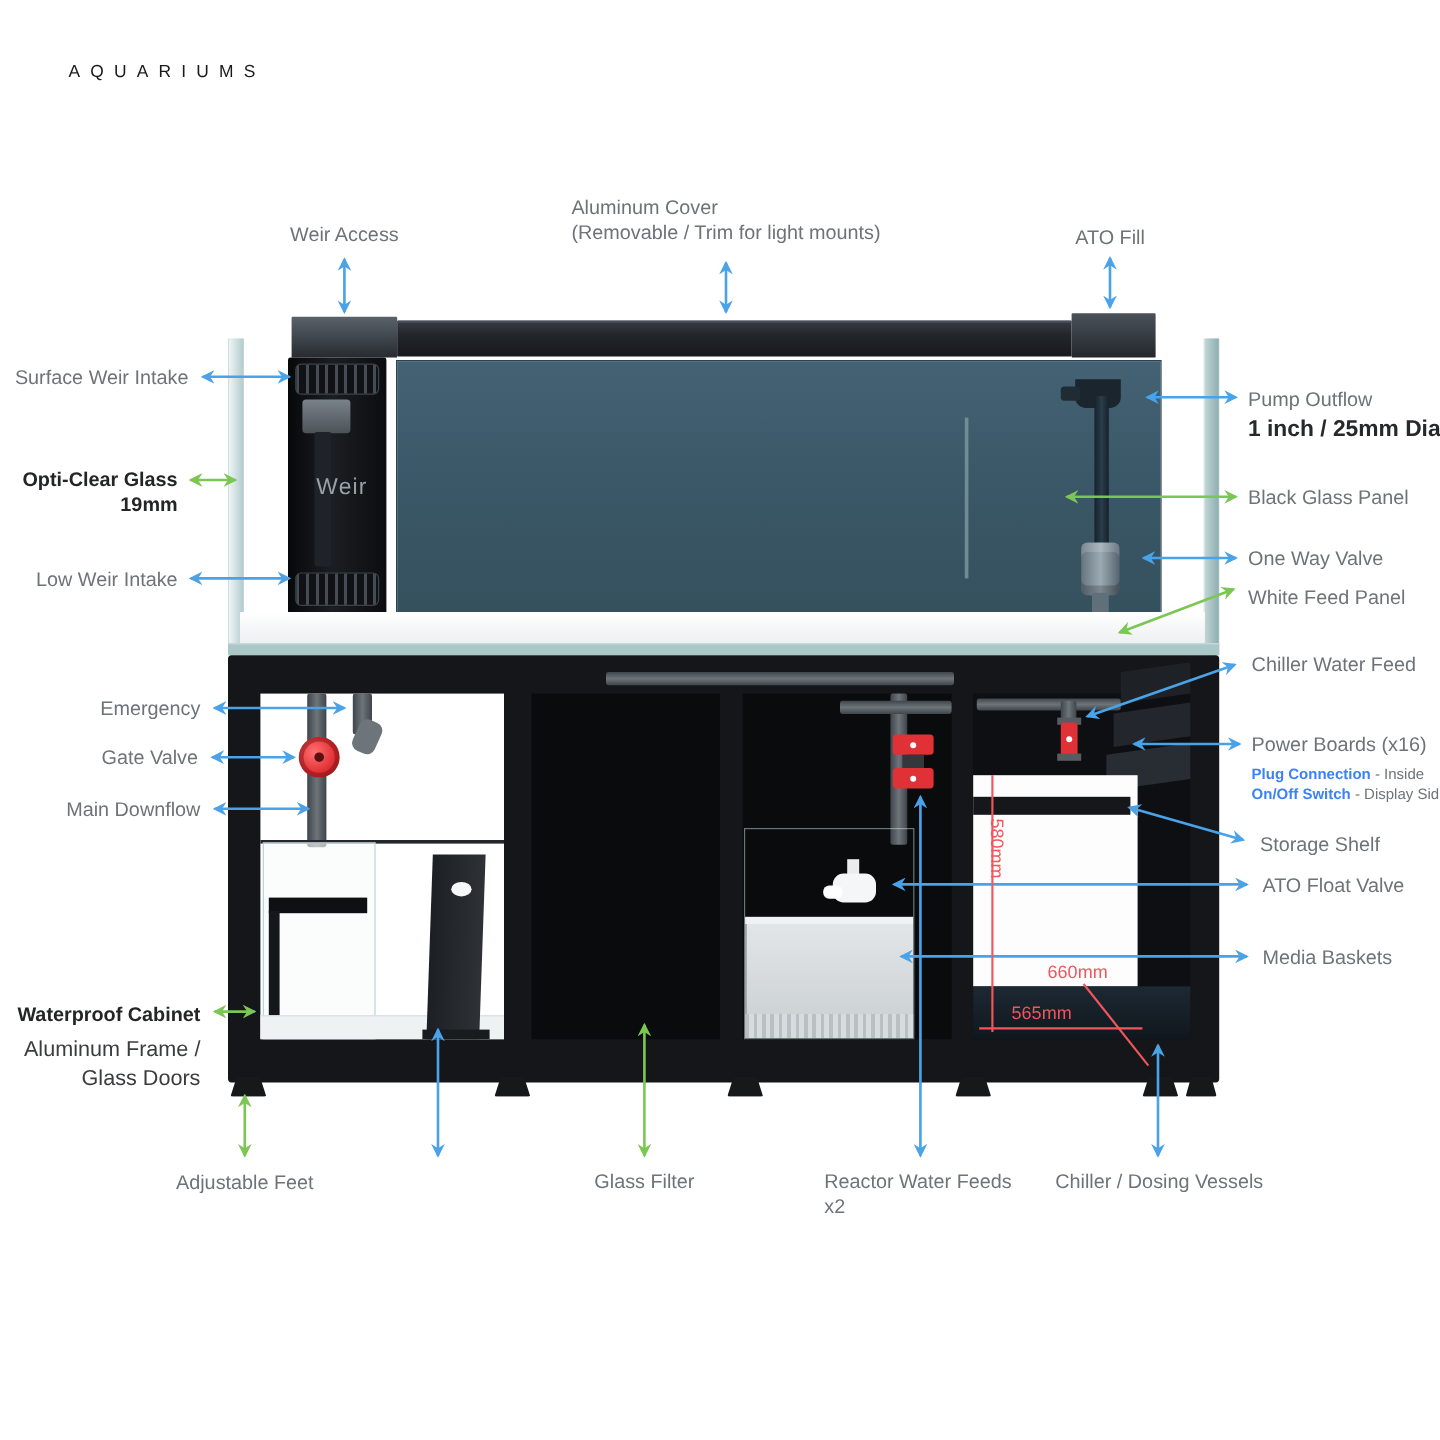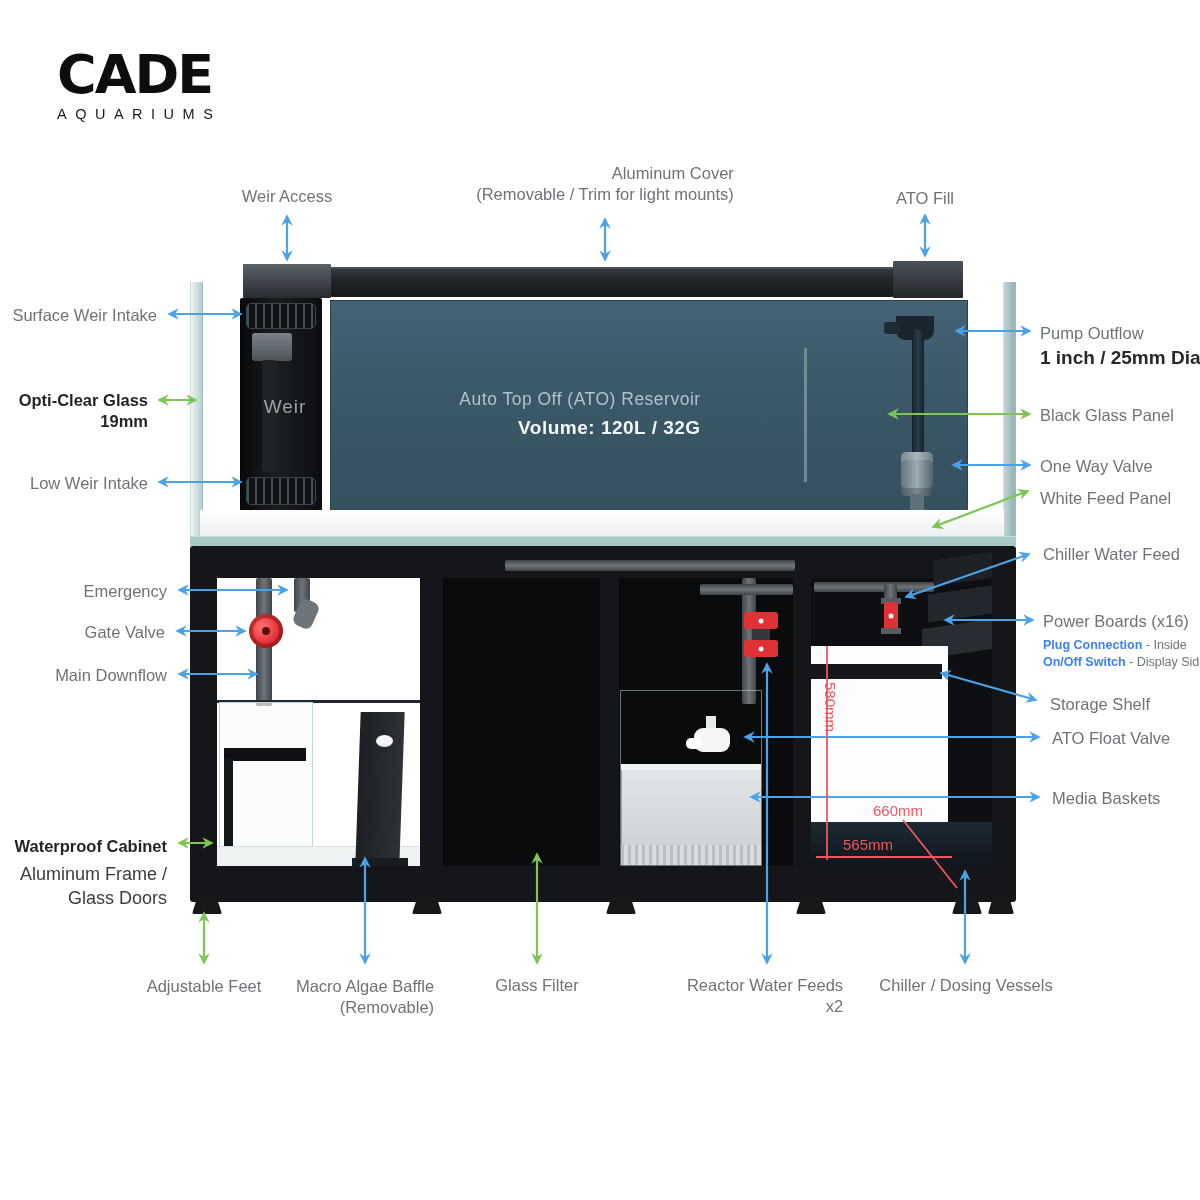--- a/index.html
+++ b/index.html
@@ -13,21 +13,21 @@
   #stage{position:relative;width:1200px;height:1200px;background:#fff;overflow:hidden}
   .abs{position:absolute}
   
   .logo-brand{font-family:"DejaVu Sans",sans-serif;font-weight:bold;font-size:54px;color:#0d0d0d;letter-spacing:-2px;line-height:1}
   .logo-sub{font-size:14.5px;color:#1a1a1a;letter-spacing:8.5px;margin-top:4px}
   .title{font-size:41px;font-weight:400;color:#2d2f31;letter-spacing:1px;line-height:1.1}
   .subtitle{font-size:18px;color:#4e5356;margin-top:4px}
   .right-align{text-align:right}
   
   .lbl{position:absolute;font-size:16.5px;color:var(--label-gray);white-space:nowrap;line-height:1.3}
-  .lbl.center{transform:translateX(-50%);text-align:right}
+  .lbl.center{transform:translateX(-50%);text-align:left}
   .lbl.right{text-align:right}
   .lbl .main-dark{color:var(--label-dark);font-weight:700}
   .lbl .sub{font-size:16.5px}
   .lbl .sub-small{font-size:18px;color:#3a3c3e;line-height:1.32}
   .lbl .sub-bold{font-size:19px;font-weight:700;color:#26282a}
   .lbl .pb-line{font-size:12.5px;line-height:1.35}
   .lbl .pb-line b{color:#3b82f6;font-weight:700}
   
   .glass-v{background:linear-gradient(90deg,#eef3f4,#b6cecf);border-right:1px solid #9dbcbd;border-left:1px solid #cfe0e0}
   .metal-lid{border-radius:1px}
@@ -49,21 +49,20 @@
   .lg{stroke:var(--arrow-green);stroke-width:2.2;fill:none}
   .lr{stroke:var(--measure-red);stroke-width:1.8;fill:none}
   .fb{fill:var(--arrow-blue)} .fg{fill:var(--arrow-green)}
 </style>
 </head>
 <body>
 
 <div id="stage">
 
   <div class="abs" style="left:57px;top:48px">
-    <div class="logo-brand">CADE</div>
     <div class="logo-sub">AQUARIUMS</div>
   </div>
 
   <div class="abs glass-v" style="left:190px;top:282px;width:13px;height:264px"></div>
   <div class="abs glass-v" style="left:1003px;top:282px;width:13px;height:264px;background:linear-gradient(90deg,#c2d5d6,#8fb0b1)"></div>
 
   <div class="abs metal-lid" style="left:243px;top:264px;width:88px;height:34px;background:linear-gradient(180deg,#59626a,#272b30)"></div>
   <div class="abs metal-lid" style="left:331px;top:267px;width:562px;height:30px;background:linear-gradient(180deg,#383d44 0%,#22262b 40%,#17191d 100%);box-shadow:inset 0 2px 0 #4a5057"></div>
   <div class="abs metal-lid" style="left:893px;top:261px;width:70px;height:37px;background:linear-gradient(180deg,#4a525a,#23272c)"></div>
 
@@ -176,24 +175,20 @@
     <line class="lb" x1="945" y1="620" x2="1033" y2="620" marker-start="url(#mb)" marker-end="url(#mb)"></line>
     <line class="lb" x1="941" y1="673" x2="1036" y2="700" marker-start="url(#mb)" marker-end="url(#mb)"></line>
     <line class="lb" x1="745" y1="737" x2="1039" y2="737" marker-start="url(#mb)" marker-end="url(#mb)"></line>
     <line class="lb" x1="751" y1="797" x2="1039" y2="797" marker-start="url(#mb)" marker-end="url(#mb)"></line>
     <line class="lr" x1="827" y1="646" x2="827" y2="860"></line>
     <line class="lr" x1="816" y1="857" x2="952" y2="857"></line>
     <line class="lr" x1="903" y1="820" x2="957" y2="888"></line>
   </svg>
 
   <div class="lbl center weir-txt" style="left:285px;top:395px">Weir</div>
-  <div class="lbl center" style="left:580px;top:388px">
-    <div class="res-title">Auto Top Off (ATO) Reservoir</div>
-    <div class="res-vol">Volume: 120L / 32G</div>
-  </div>
   <div class="measure vert" style="left:822px;top:682px">580mm</div>
   <div class="measure" style="left:873px;top:802px">660mm</div>
   <div class="measure" style="left:843px;top:836px">565mm</div>
 
   <div class="lbl center" style="left:287px;top:186px">Weir Access</div>
   <div class="lbl center" style="left:605px;top:163px">
     <div>Aluminum Cover</div>
     <div class="sub">(Removable / Trim for light mounts)</div>
   </div>
   <div class="lbl center" style="left:925px;top:188px">ATO Fill</div>
@@ -207,24 +202,20 @@
   <div class="lbl right" style="right:1033px;top:581px">Emergency</div>
   <div class="lbl right" style="right:1035px;top:622px">Gate Valve</div>
   <div class="lbl right" style="right:1033px;top:665px">Main Downflow</div>
   <div class="lbl right" style="right:1033px;top:836px">
     <div class="main-dark">Waterproof Cabinet</div>
     <div class="sub-small" style="margin-top:6px">Aluminum Frame /</div>
     <div class="sub-small">Glass Doors</div>
   </div>
 
   <div class="lbl center" style="left:204px;top:976px">Adjustable Feet</div>
-  <div class="lbl center" style="left:365px;top:976px">
-    <div>Macro Algae Baffle</div>
-    <div class="sub">(Removable)</div>
-  </div>
   <div class="lbl center" style="left:537px;top:975px">Glass Filter</div>
   <div class="lbl center" style="left:765px;top:975px">
     <div>Reactor Water Feeds</div>
     <div class="sub">x2</div>
   </div>
   <div class="lbl center" style="left:966px;top:975px">Chiller / Dosing Vessels</div>
 
   <div class="lbl" style="left:1040px;top:323px">
     <div>Pump Outflow</div>
     <div class="sub-bold" style="margin-top:2px">1 inch / 25mm Dia</div>

